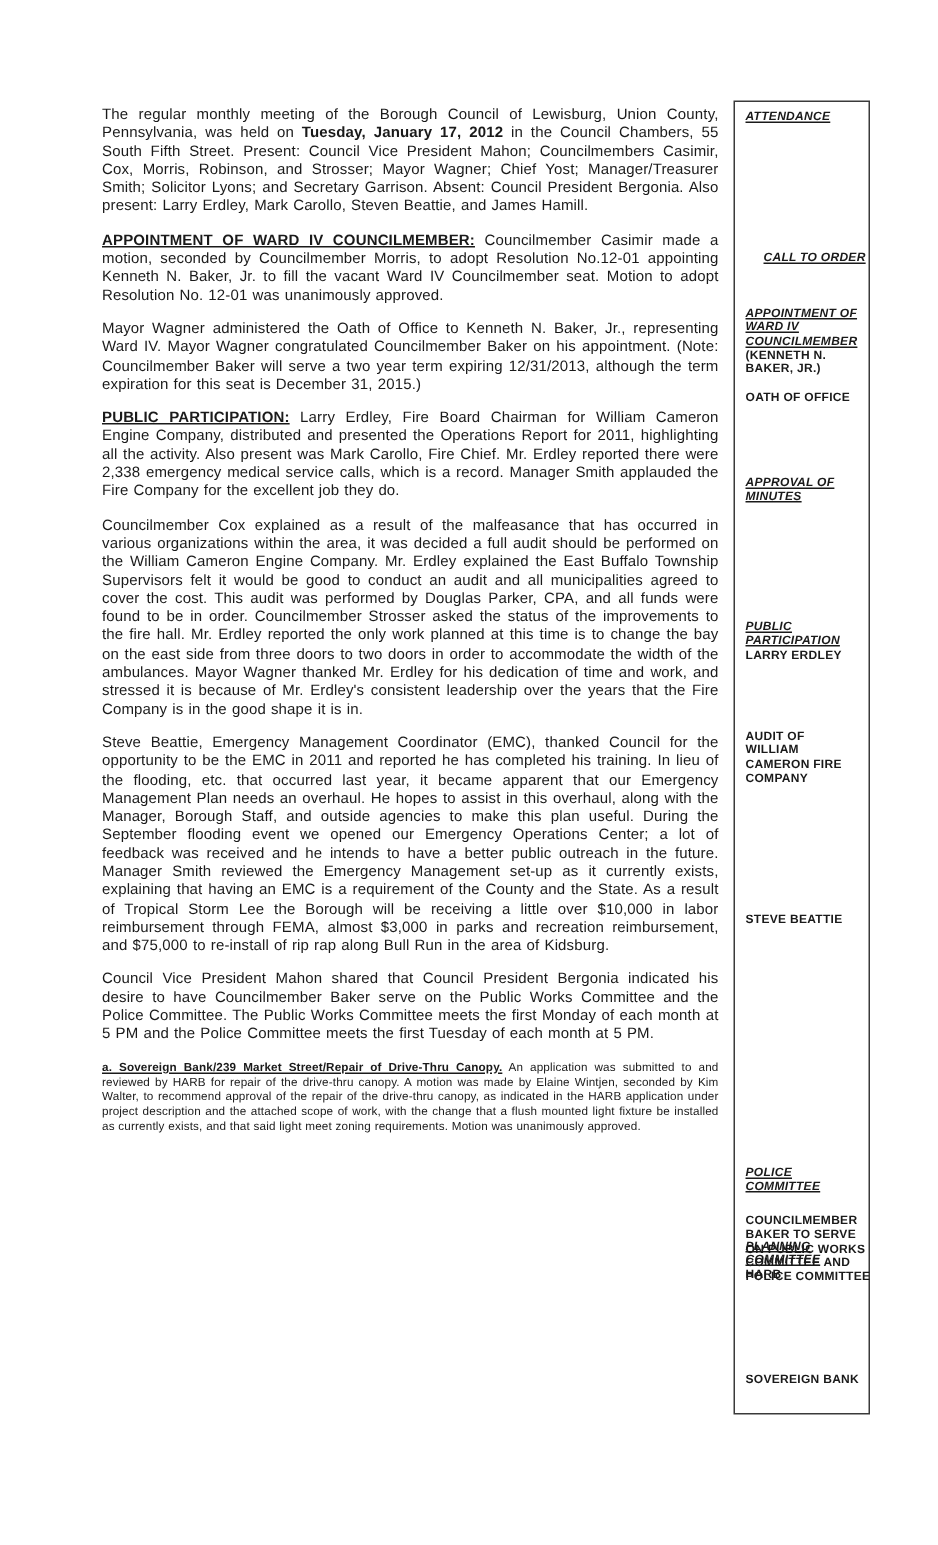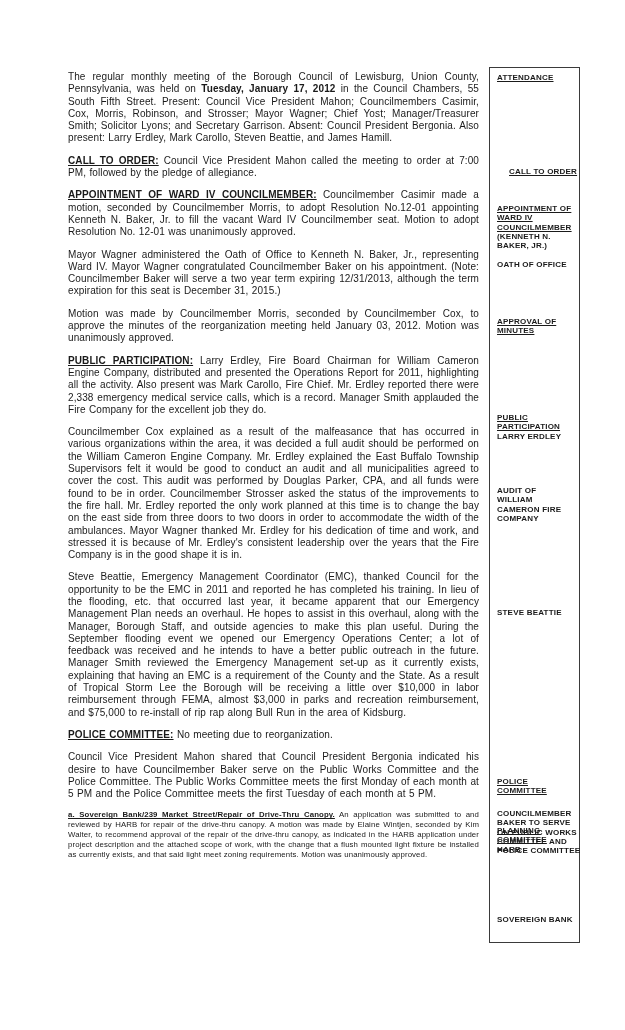--- a/index.html
+++ b/index.html
@@ -62,36 +62,34 @@
     left: 7px;
     font-size: 8px;
     font-weight: bold;
     line-height: 9.3px;
     letter-spacing: 0.2px;
     white-space: nowrap;
   }
   .note .u {
     text-decoration: underline;
     text-underline-offset: 1px;
+    font-style: italic;
   }
 </style>
 </head>
 <body>
 
 <div class="page">
   <div class="main-col">
       <p class="para"><span>The regular monthly meeting of the Borough Council of Lewisburg, Union County, Pennsylvania, was held on </span><span class="b">Tuesday, January 17, 2012</span><span> in the Council Chambers, 55 South Fifth Street.  Present: Council Vice President Mahon; Councilmembers Casimir, Cox, Morris, Robinson, and Strosser; Mayor Wagner; Chief Yost; Manager/Treasurer Smith; Solicitor Lyons; and Secretary Garrison.  Absent:  Council President Bergonia. Also present: Larry Erdley, Mark Carollo, Steven Beattie, and James Hamill.</span></p>
-      <p class="para"><span class="b u">CALL TO ORDER:</span><span>  Council Vice President Mahon called the meeting to order at 7:00 PM, followed by the pledge of allegiance.</span></p>
       <p class="para"><span class="b u">APPOINTMENT OF WARD IV COUNCILMEMBER:</span><span>  Councilmember Casimir made a motion, seconded by Councilmember Morris, to adopt Resolution No.12-01 appointing Kenneth N. Baker, Jr. to fill the vacant Ward IV Councilmember seat.  Motion to adopt Resolution No. 12-01 was unanimously approved.</span></p>
       <p class="para"><span>Mayor Wagner administered the Oath of Office to Kenneth N. Baker, Jr., representing Ward IV. Mayor Wagner congratulated Councilmember Baker on his appointment. (Note: Councilmember Baker will serve a two year term expiring 12/31/2013, although the term expiration for this seat is December 31, 2015.)</span></p>
-      <p class="para"><span>Motion was made by Councilmember Morris, seconded by Councilmember Cox, to approve the minutes of the reorganization meeting held January 03, 2012.  Motion was unanimously approved.</span></p>
       <p class="para"><span class="b u">PUBLIC PARTICIPATION:</span><span>  Larry Erdley, Fire Board Chairman for William Cameron Engine Company, distributed and presented the Operations Report for 2011, highlighting all the activity. Also present was Mark Carollo, Fire Chief.  Mr. Erdley reported there were 2,338 emergency medical service calls, which is a record.  Manager Smith applauded the Fire Company for the excellent job they do.</span></p>
       <p class="para"><span>Councilmember Cox explained as a result of the malfeasance that has occurred in various organizations within the area, it was decided a full audit should be performed on the William Cameron Engine Company. Mr. Erdley explained the East Buffalo Township Supervisors felt it would be good to conduct an audit and all municipalities agreed to cover the cost. This audit was performed by Douglas Parker, CPA, and all funds were found to be in order.  Councilmember Strosser asked the status of the improvements to the fire hall. Mr. Erdley reported the only work planned at this time is to change the bay on the east side from three doors to two doors in order to accommodate the width of the ambulances.  Mayor Wagner thanked Mr. Erdley for his dedication of time and work, and stressed it is because of Mr. Erdley's consistent leadership over the years that the Fire Company is in the good shape it is in.</span></p>
       <p class="para"><span>Steve Beattie, Emergency Management Coordinator (EMC), thanked Council for the opportunity to be the EMC in 2011 and reported he has completed his training.  In lieu of the flooding, etc. that occurred last year, it became apparent that our Emergency Management Plan needs an overhaul.  He hopes to assist in this overhaul, along with the Manager, Borough Staff, and outside agencies to make this plan useful. During the September flooding event we opened our Emergency Operations Center; a lot of feedback was received and he intends to have a better public outreach in the future. Manager Smith reviewed the Emergency Management set-up as it currently exists, explaining that having an EMC is a requirement of the County and the State. As a result of Tropical Storm Lee the Borough will be receiving a little over $10,000 in labor reimbursement through FEMA, almost $3,000 in parks and recreation reimbursement, and $75,000 to re-install of rip rap along Bull Run in the area of Kidsburg.</span></p>
-      <p class="para"><span class="b u">POLICE COMMITTEE:</span><span>  No meeting due to reorganization.</span></p>
       <p class="para"><span>Council Vice President Mahon shared that Council President Bergonia indicated his desire to have Councilmember Baker serve on the Public Works Committee and the Police Committee.  The Public Works Committee meets the first Monday of each month at 5 PM and the Police Committee meets the first Tuesday of each month at 5 PM.</span></p>
       <p class="para small"><span class="b u">a. Sovereign Bank/239 Market Street/Repair of Drive-Thru Canopy.</span><span>  An application was submitted to and reviewed by HARB for repair of the drive-thru canopy.  A motion was made by Elaine Wintjen, seconded by Kim Walter, to recommend approval of the repair of the drive-thru canopy, as indicated in the HARB application under project description and the attached scope of work, with the change that a flush mounted light fixture be installed as currently exists, and that said light meet zoning requirements.  Motion was unanimously approved.</span></p>
     </div>
   <div class="margin-box">
       <div class="note" style="top: 5px;">
         <div class="u">ATTENDANCE</div>
       </div>
       <div class="note" style="top: 99px; margin-left: 12px;">
         <div class="u">CALL TO ORDER</div>
       </div>

